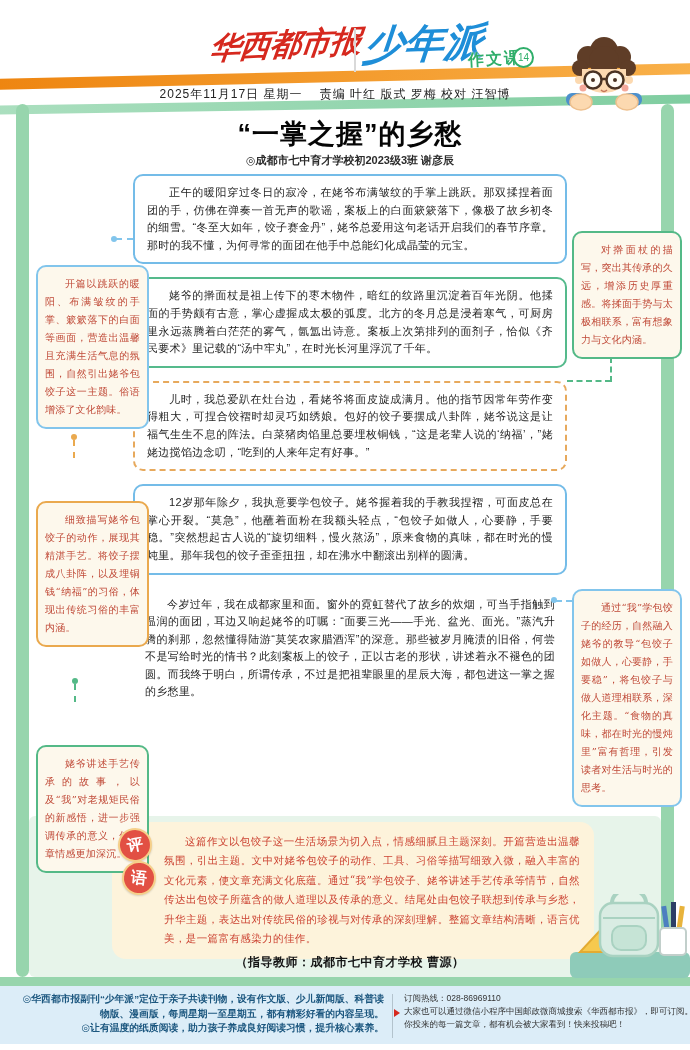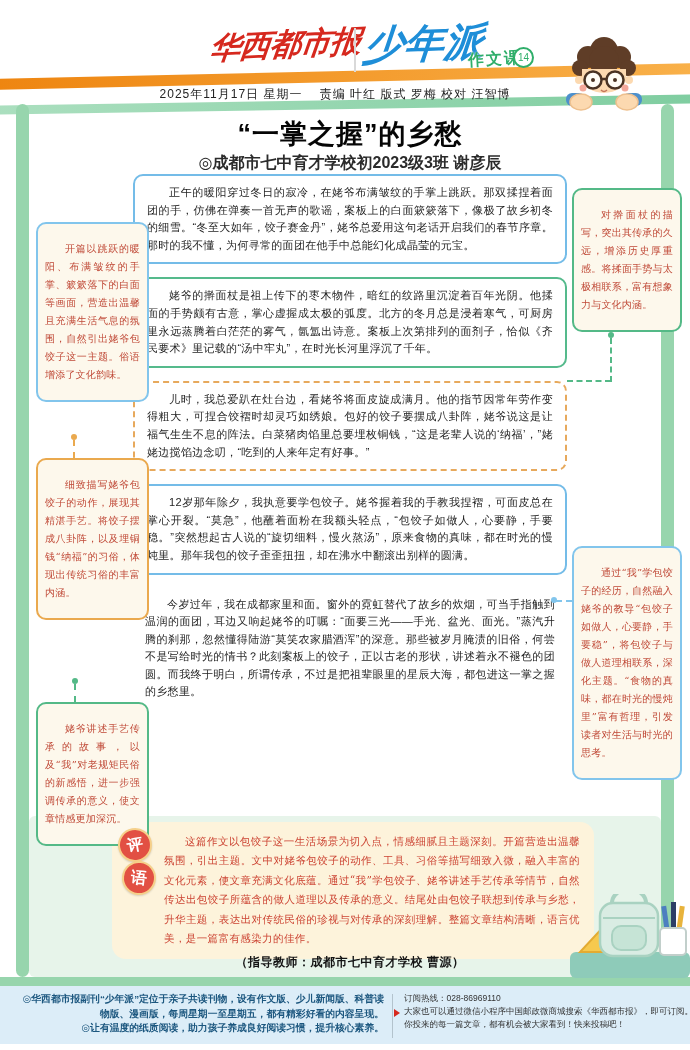--- a/index.html
+++ b/index.html
@@ -40,35 +40,35 @@
   .mascot{left:564px;top:36px;z-index:5;}
 
   
   .side-bar{width:13px;top:104px;height:873px;background:#97d5ad;border-radius:7px;z-index:1;}
   .side-bar.left{left:16px;} .side-bar.right{left:661px;}
   .bottom-bar{left:0;top:977px;width:690px;height:9px;background:#97d5ad;z-index:1;}
 
   
   .essay-title{left:135px;top:116px;width:430px;text-align:center;font-size:27px;font-weight:900;
     color:#050505;letter-spacing:1px;z-index:2;}
-  .byline{left:135px;top:153px;width:430px;text-align:center;font-size:16px;color:#2b2b2b;
+  .byline{left:135px;top:153px;width:430px;text-align:center;font-size:11px;color:#2b2b2b;
     font-weight:bold;z-index:2;}
   .essay-col{left:133px;top:174px;width:434px;display:flex;flex-direction:column;gap:13px;z-index:2;}
   .pbox{border-radius:10px;padding:8px 12px;font-size:11px;line-height:1.6;color:#1e1e1e;
     letter-spacing:0.3px;text-align:justify;text-indent:2em;background:#fff;}
   .pbox.b-blue{border:2px solid #74bce8;}
   .pbox.b-green{border:2px solid #55ba8c;}
   .pbox.b-orange{border:2px dashed #e7a95c;}
   .pbox.b-greendash{border:2px dashed #6fc69c;}
   .pbox.plain{border:none;}
 
   
-  .note{background:#fdf8ec;border-radius:10px;padding:16px 7px;font-size:10px;line-height:1.8;
+  .note{background:#fdf8ec;border-radius:10px;padding:8px 7px;font-size:10px;line-height:1.8;
     color:#c04a38;letter-spacing:0.2px;text-indent:2em;text-align:justify;z-index:3;
-    font-family:"DejaVu Serif",serif;}
+    font-family:"DejaVu Serif",serif;margin-top:43px;}
   .note-l{left:36px;width:95px;}
   .note-r{left:572px;width:92px;}
   .n1{top:222px;border:2px solid #82c5ec;}
   .n2{top:458px;border:2px solid #eaa94e;}
   .n3{top:702px;border:2px solid #54b987;}
   .r1{top:188px;border:2px solid #54b987;}
   .r2{top:546px;border:2px solid #82c5ec;}
 
   .conn{z-index:2;}
   .dot{width:6px;height:6px;border-radius:50%;z-index:2;}

